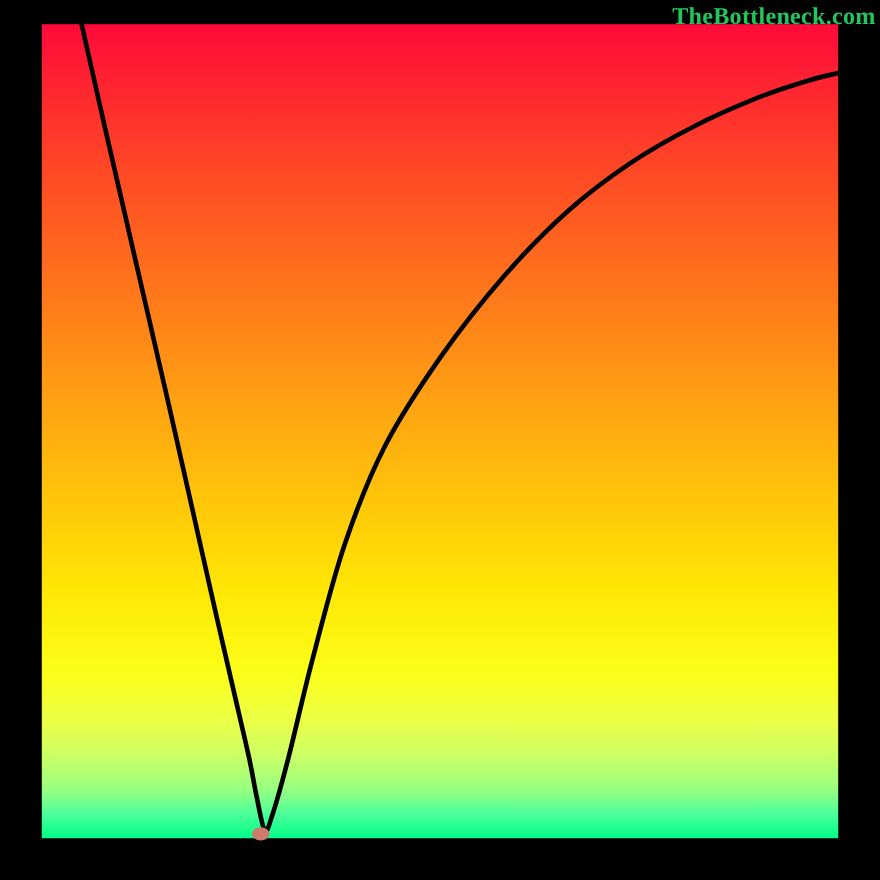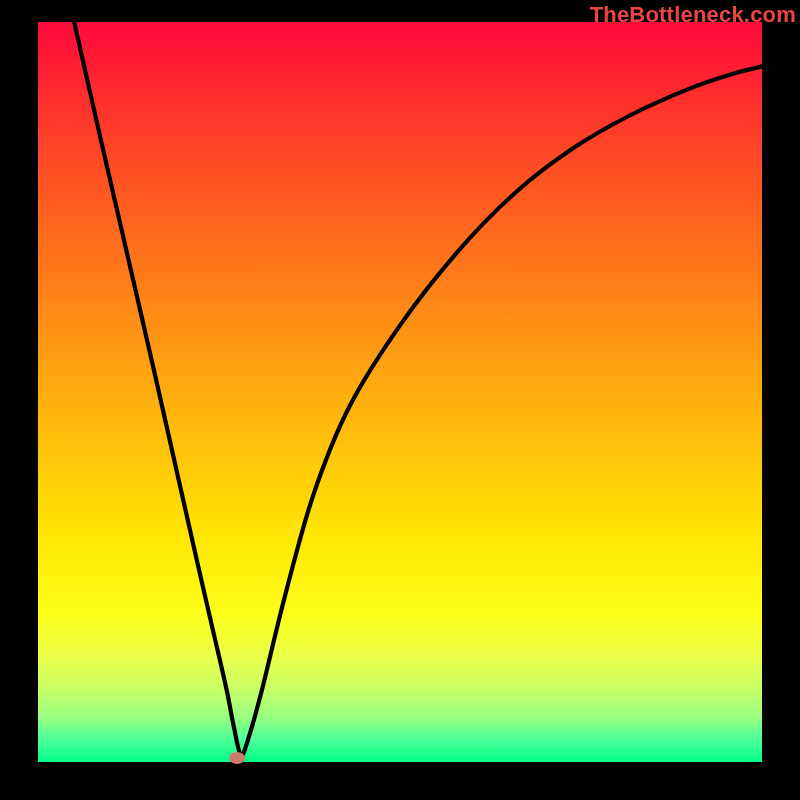--- a/index.html
+++ b/index.html
@@ -34,24 +34,24 @@
       #c9ff66 90%,
       #98ff80 94%,
       #4dff9a 97%,
       #00ff88 100%
     );
   }
   .attr {
     position: absolute;
     top: 2px;
     right: 4px;
-    font-family: Liberation Sans, sans-serif;
+    font-family: Liberation Serif, serif;
     font-size: 22px;
     font-weight: 600;
-    color: #ef4444;
+    color: #22c55e;
     letter-spacing: 0.2px;
   }
   svg.curve {
     position: absolute;
     left: 0; top: 0; width: 100%; height: 100%;
     overflow: visible;
   }
   .marker {
     position: absolute;
     width: 16px;

